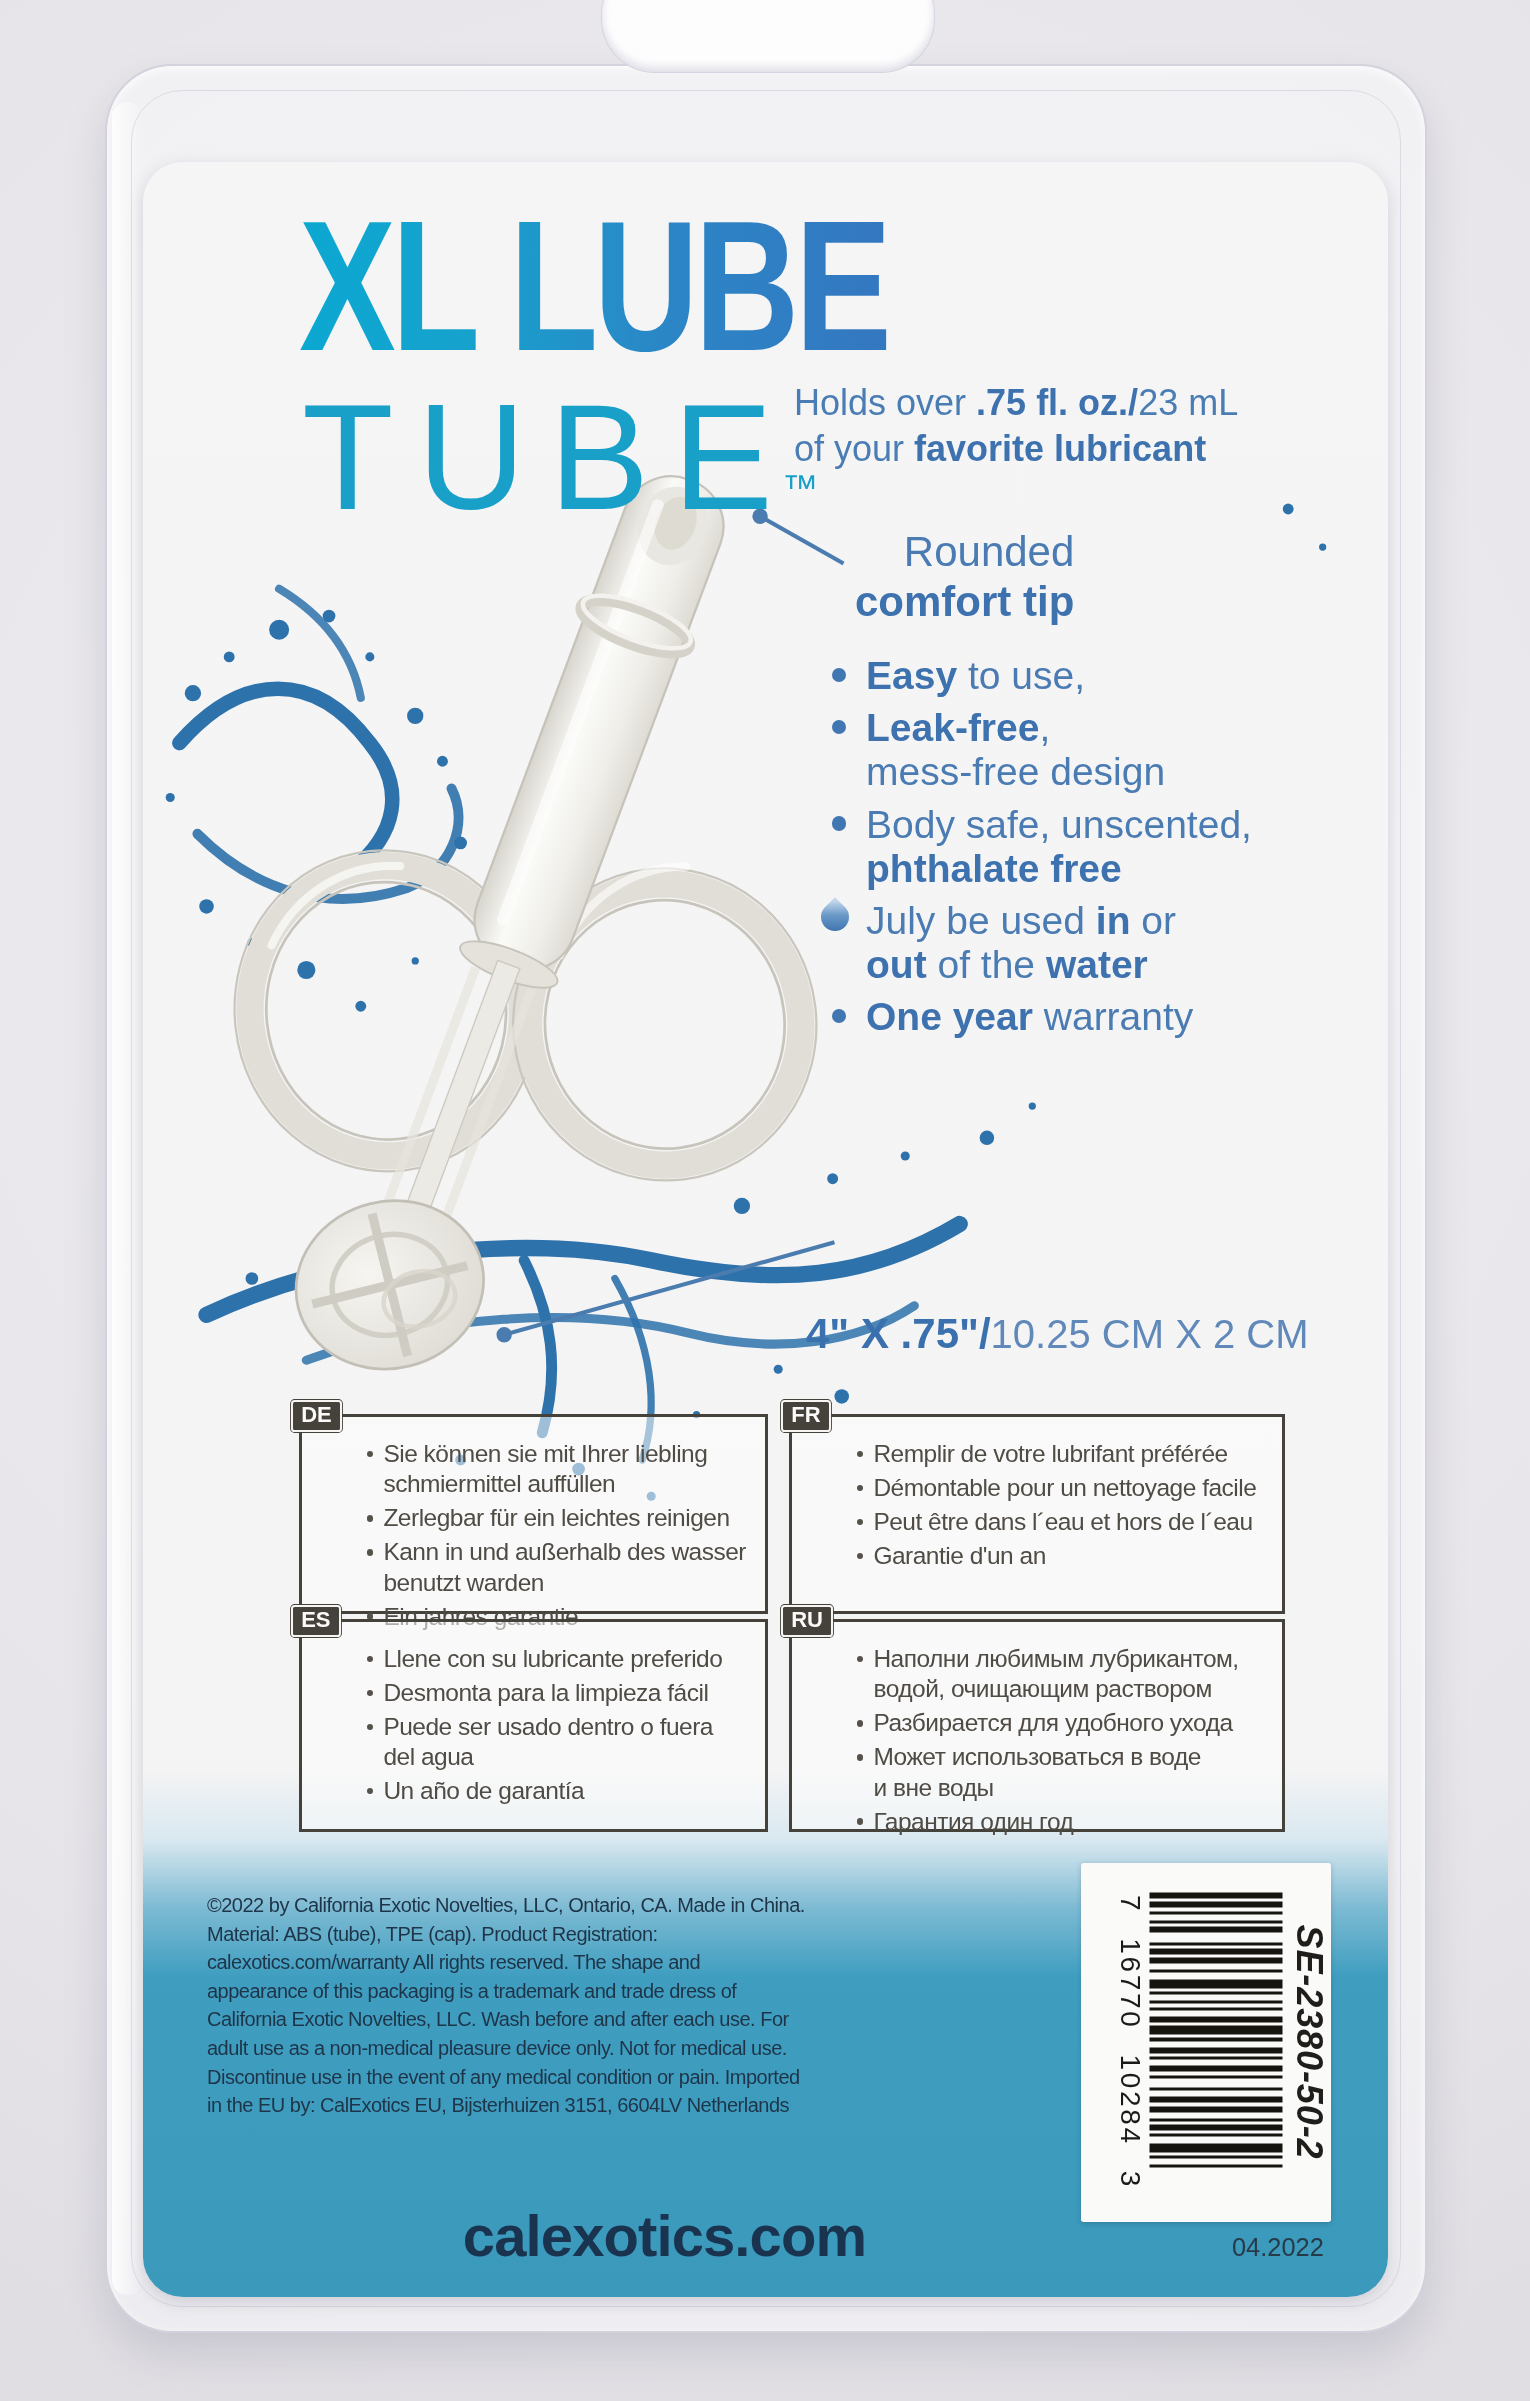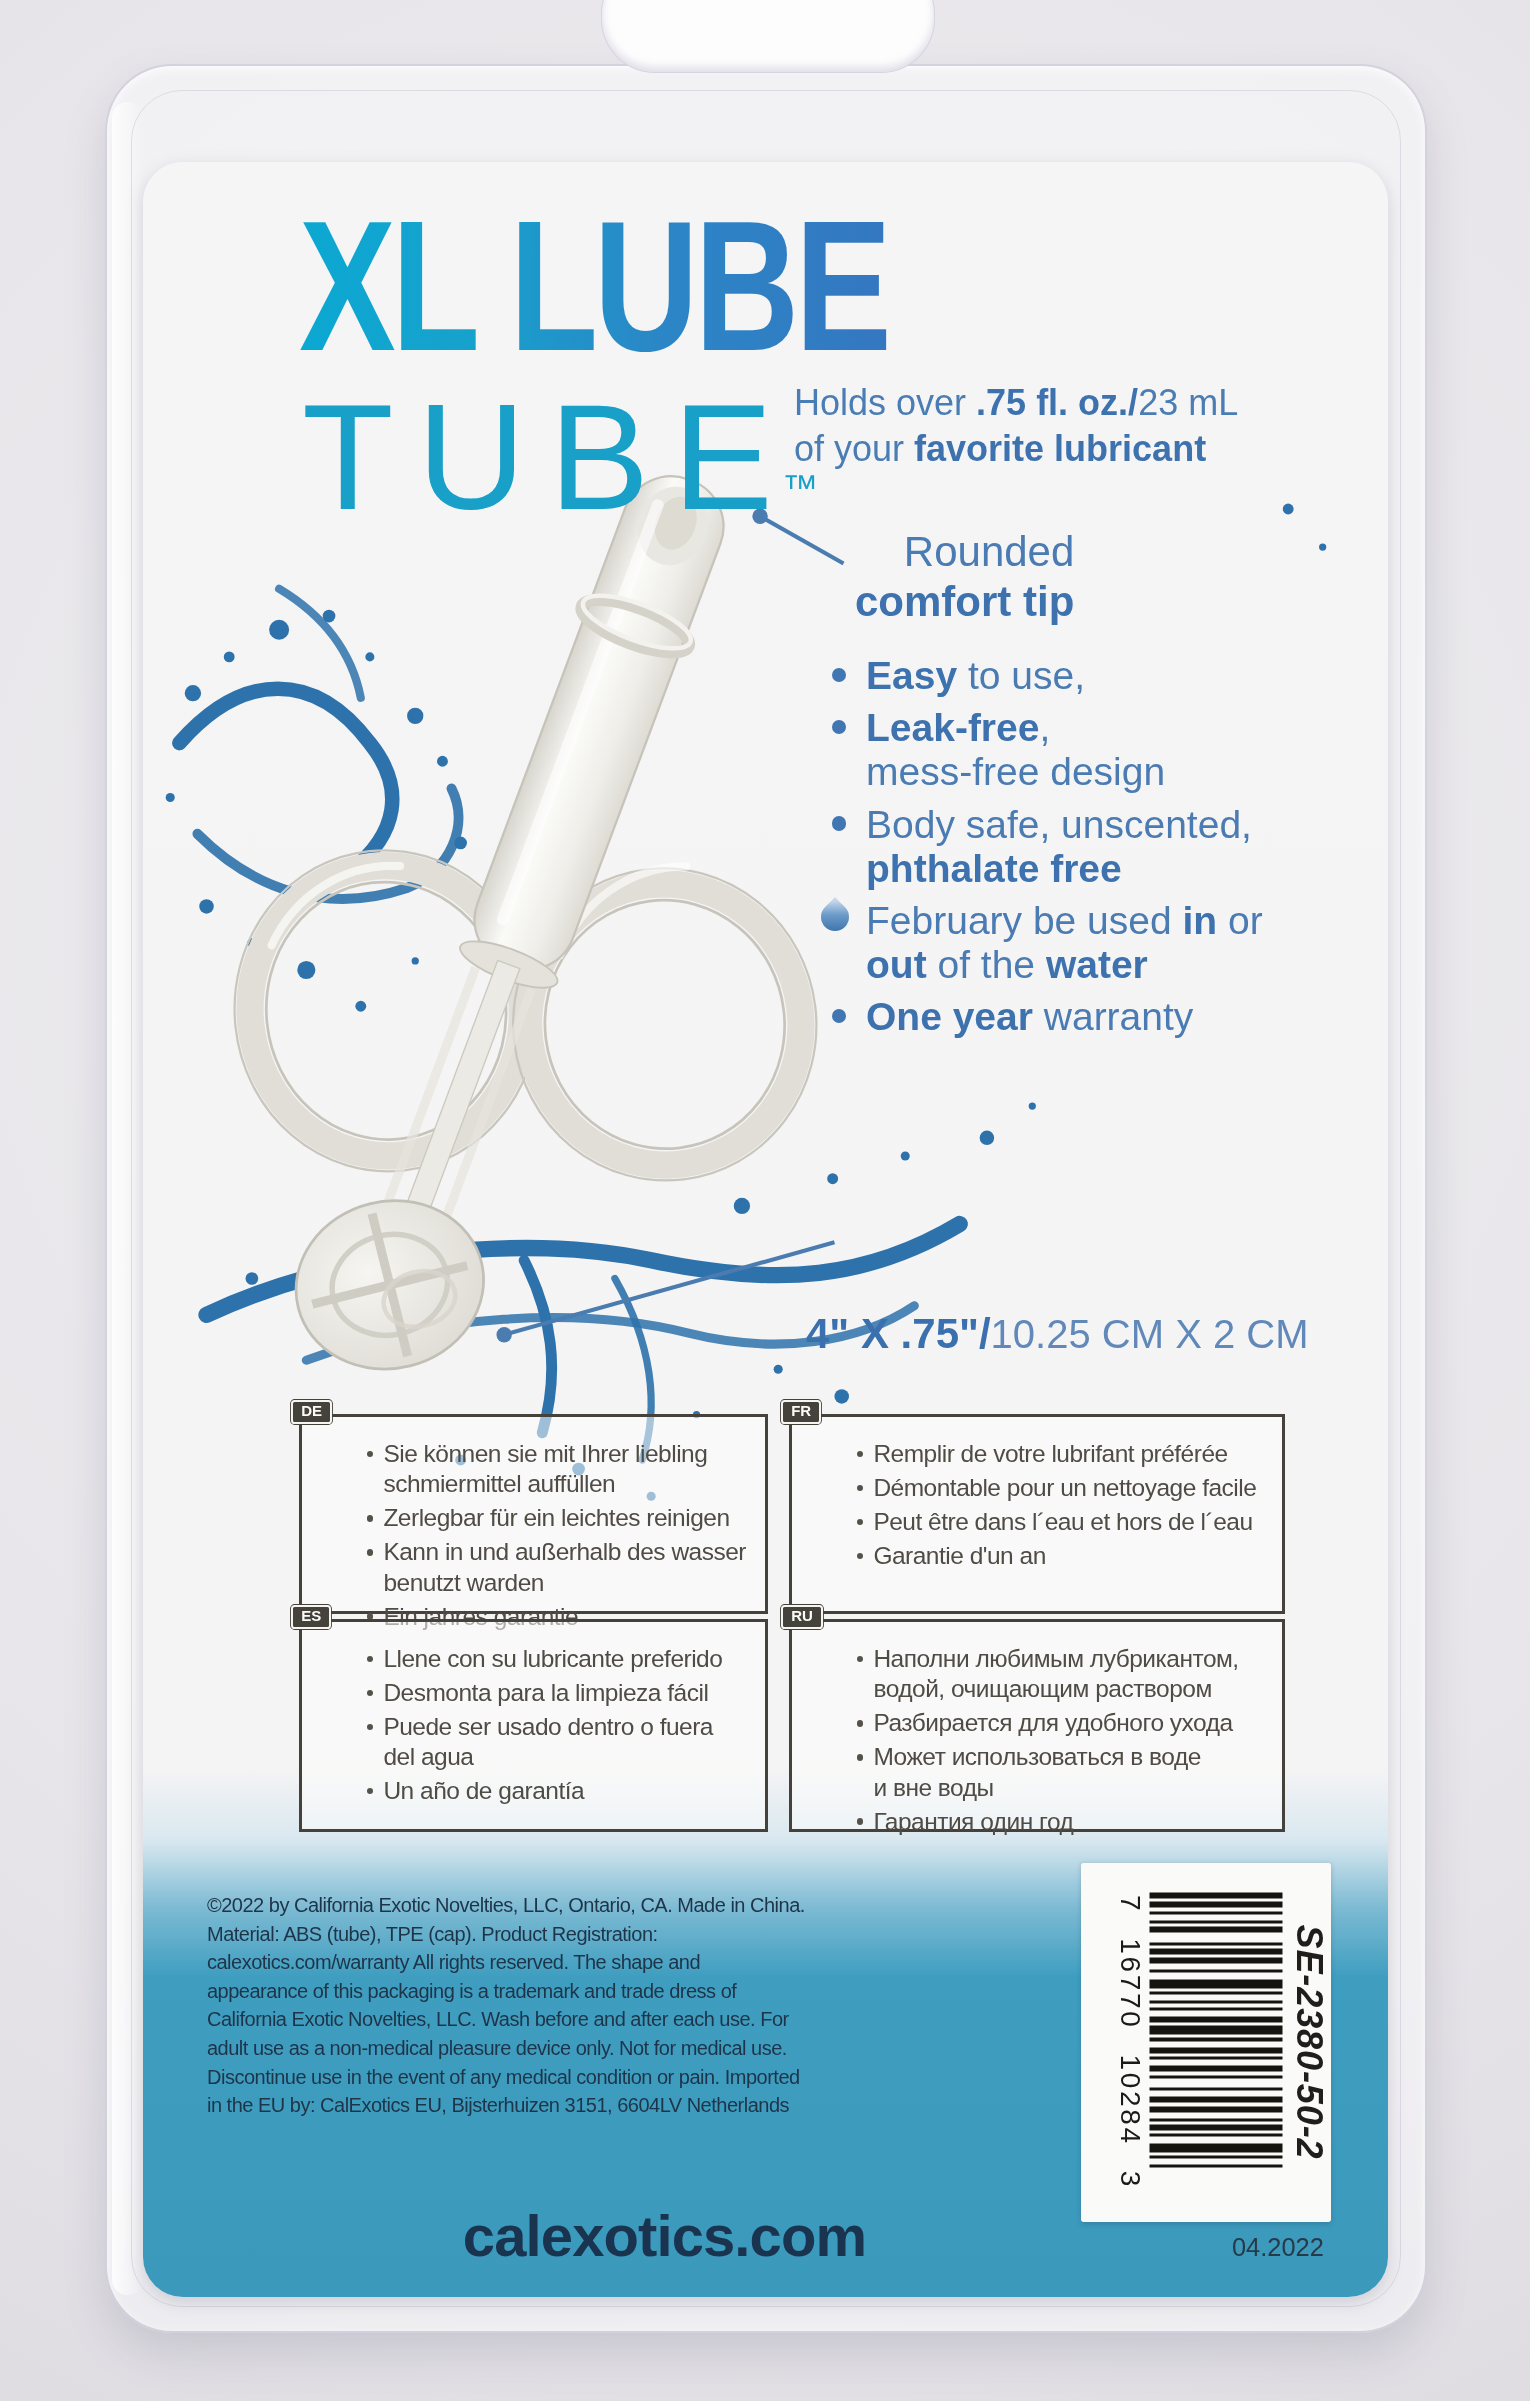--- a/index.html
+++ b/index.html
@@ -40,21 +40,21 @@
   .marker.dot{position:absolute;left:1.8px;top:13.6px;width:14.5px;height:14.5px;border-radius:50%;background:#4076b1;}
   .marker.drop{position:absolute;left:-9px;top:4.5px;width:28px;height:28px;border-radius:0 50% 50% 50%;
     transform:rotate(45deg);background:linear-gradient(135deg,#c3d6ea 10%,#6b9ac8 45%,#3b71ab 90%);}
   
   .plcall{left:714px;top:1024px;font-size:41px;color:#4a7bb2;line-height:1.18;}
   
   .dims{left:663px;top:1148px;font-size:40px;color:#6089ba;white-space:nowrap;}
   .dims .b{font-size:42px;color:#3a70ae;}
   
   .langbox{position:absolute;z-index:2;border:3.6px solid #45423c;background:rgba(253,253,252,.55);}
-  .lb-label{position:absolute;top:-17px;left:-11px;background:#45423c;color:#fbfaf8;font-size:15px;font-weight:700;
+  .lb-label{position:absolute;top:-17px;left:-11px;background:#45423c;color:#fbfaf8;font-size:22px;font-weight:700;
     padding:0.9px 8.2px 2.7px;border:2.7px solid #f6f5f2;border-radius:3.6px;box-shadow:0 0 0 0.9px #45423c;line-height:1.1;text-align:right;}
   .lb-items{padding:22px 9px 7.3px 33px;margin-left:32px;}
   .lb-item{display:flex;gap:10px;font-size:24.5px;letter-spacing:-0.5px;color:#4f4b45;line-height:1.24;margin-bottom:3.6px;}
   .lb-dot{flex:0 0 auto;width:6.4px;height:6.4px;border-radius:50%;background:#55514b;margin-top:11.8px;}
   .lb-text{white-space:pre-line;}
   
   .legal{left:64px;top:1729px;width:876px;text-align:left;font-size:20px;letter-spacing:-0.5px;line-height:1.43;
     color:#1e3448;white-space:pre-line;font-weight:500;}
   .website{left:263px;top:2040px;width:517px;text-align:center;font-size:58px;font-weight:700;letter-spacing:-0.9px;color:#1a334e;}
   .datecode{left:1089px;top:2071px;font-size:25.4px;color:#273a48;}
@@ -198,21 +198,21 @@
         <div class="ln"><span class="b">Leak-free</span><span>,</span></div>
         <div class="ln"><span>mess-free design</span></div>
       </div>
       <div class="feat">
         <span class="marker dot"></span>
         <div class="ln"><span>Body safe, unscented,</span></div>
         <div class="ln"><span class="b">phthalate free</span></div>
       </div>
       <div class="feat">
         <span class="marker drop"></span>
-        <div class="ln"><span>February be used </span><span class="b">in</span><span> or</span></div>
+        <div class="ln"><span>July be used </span><span class="b">in</span><span> or</span></div>
         <div class="ln"><span class="b">out</span><span> of the </span><span class="b">water</span></div>
       </div>
       <div class="feat">
         <span class="marker dot"></span>
         <div class="ln"><span class="b">One year</span><span> warranty</span></div>
       </div>
     </div>
 
 
     <div class="txt dims rich"><span class="b">4" X .75"/</span><span>10.25 CM X 2 CM</span></div>

